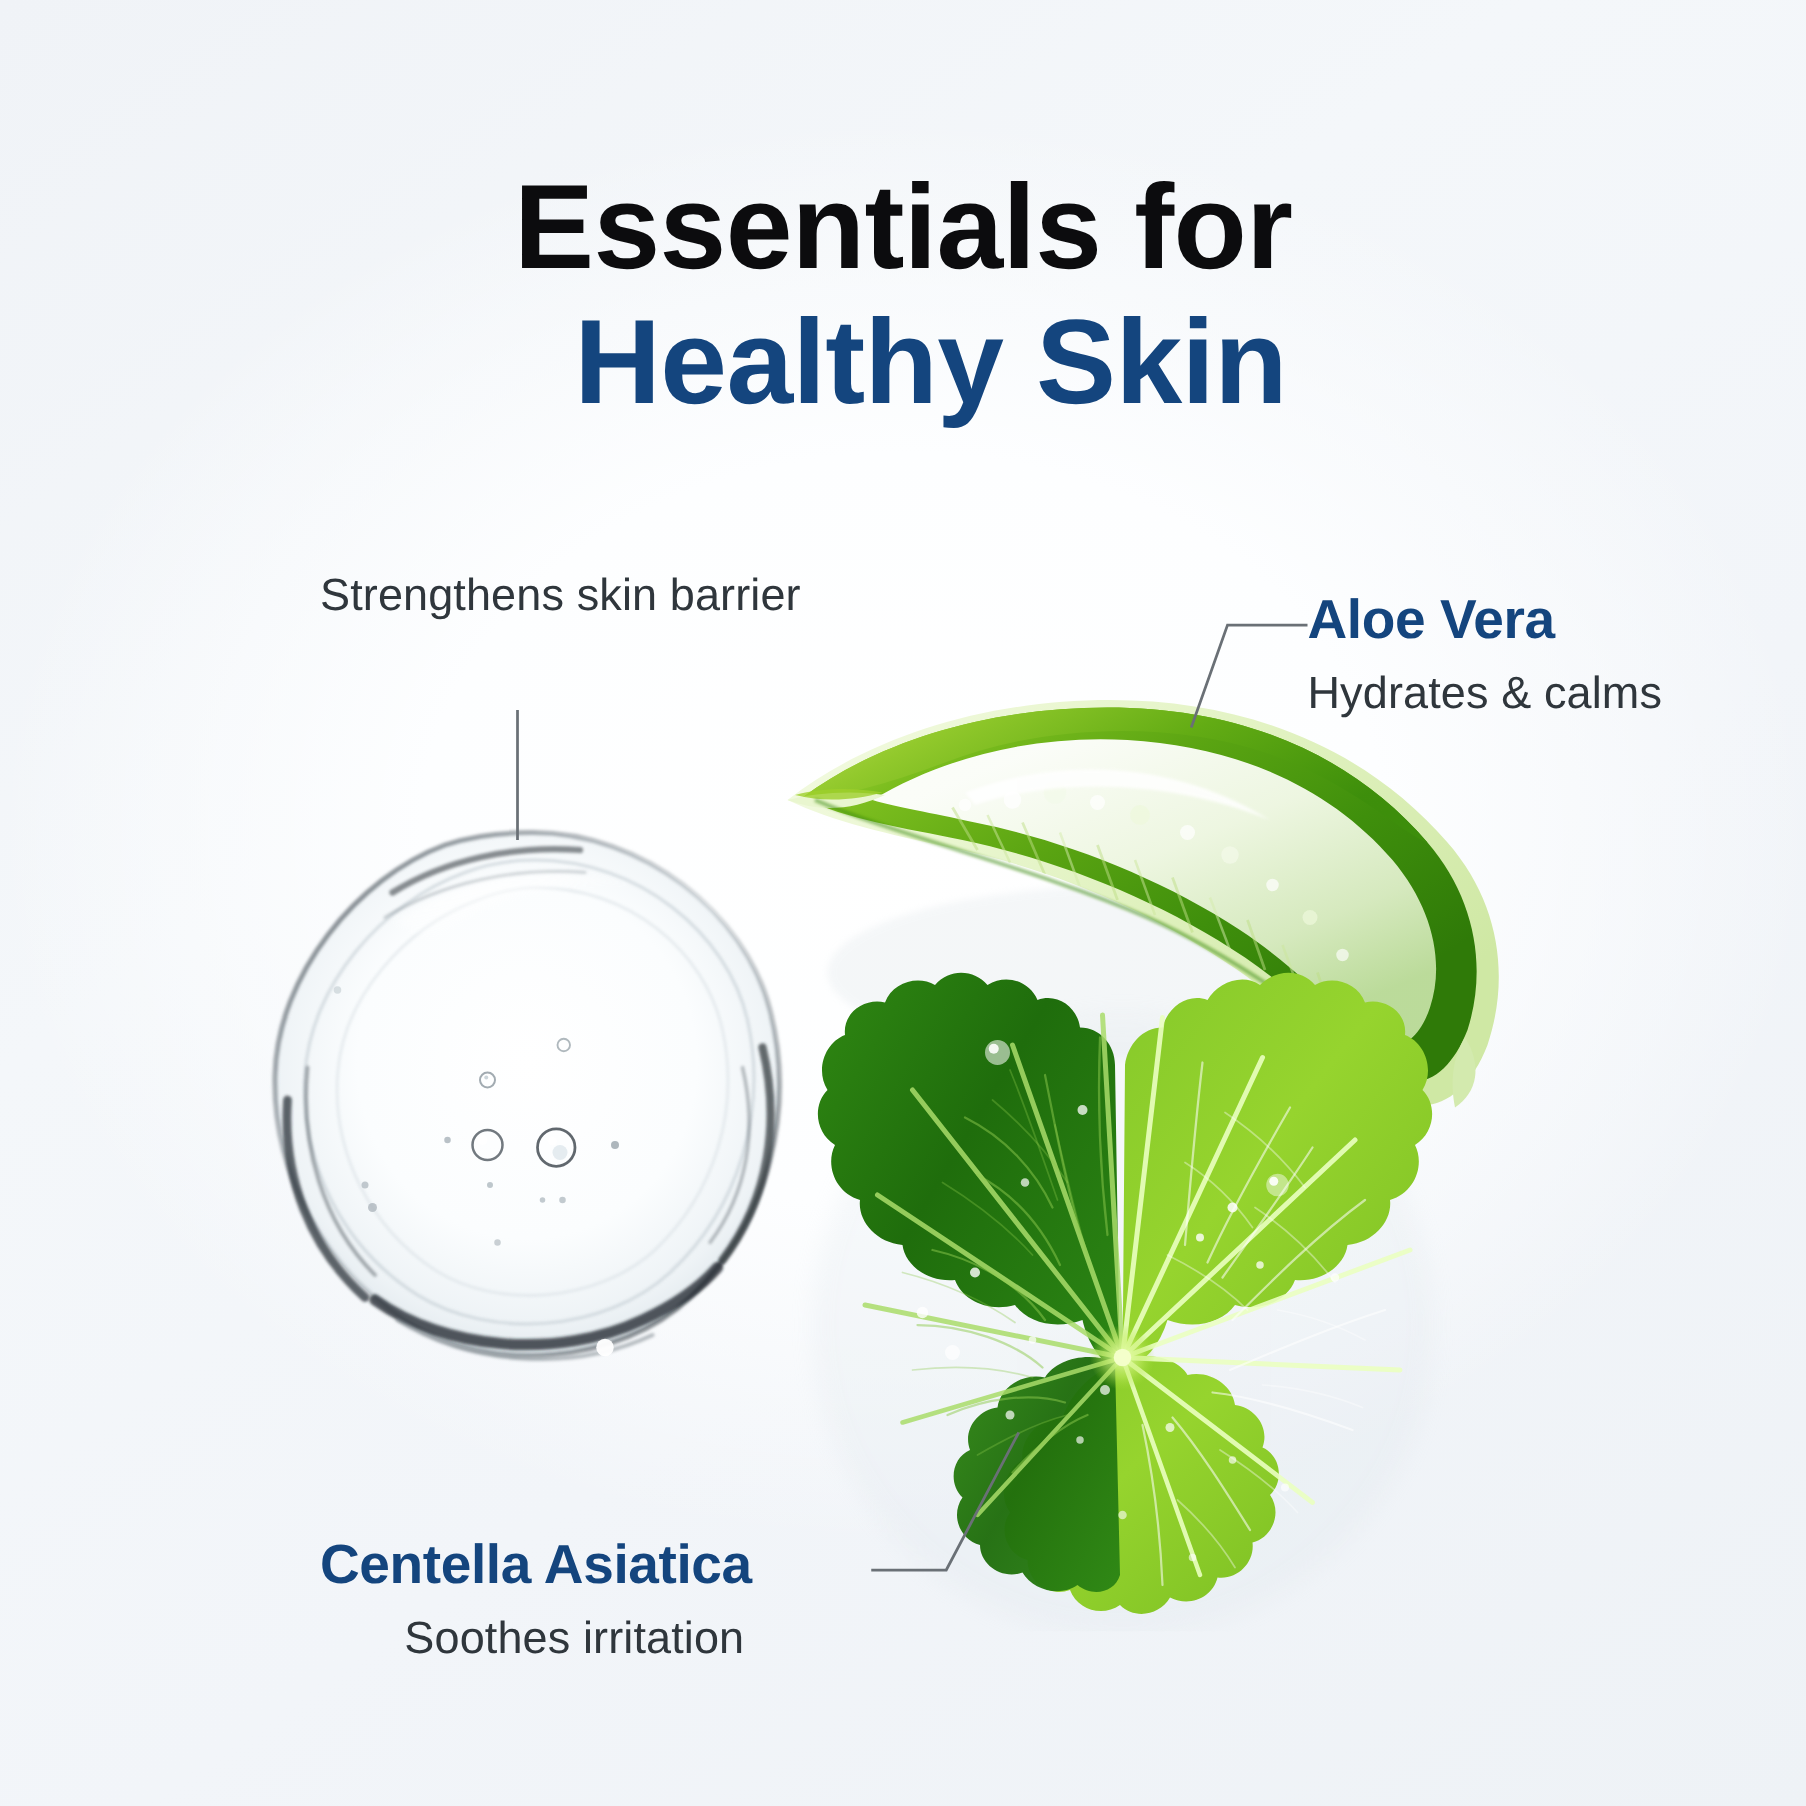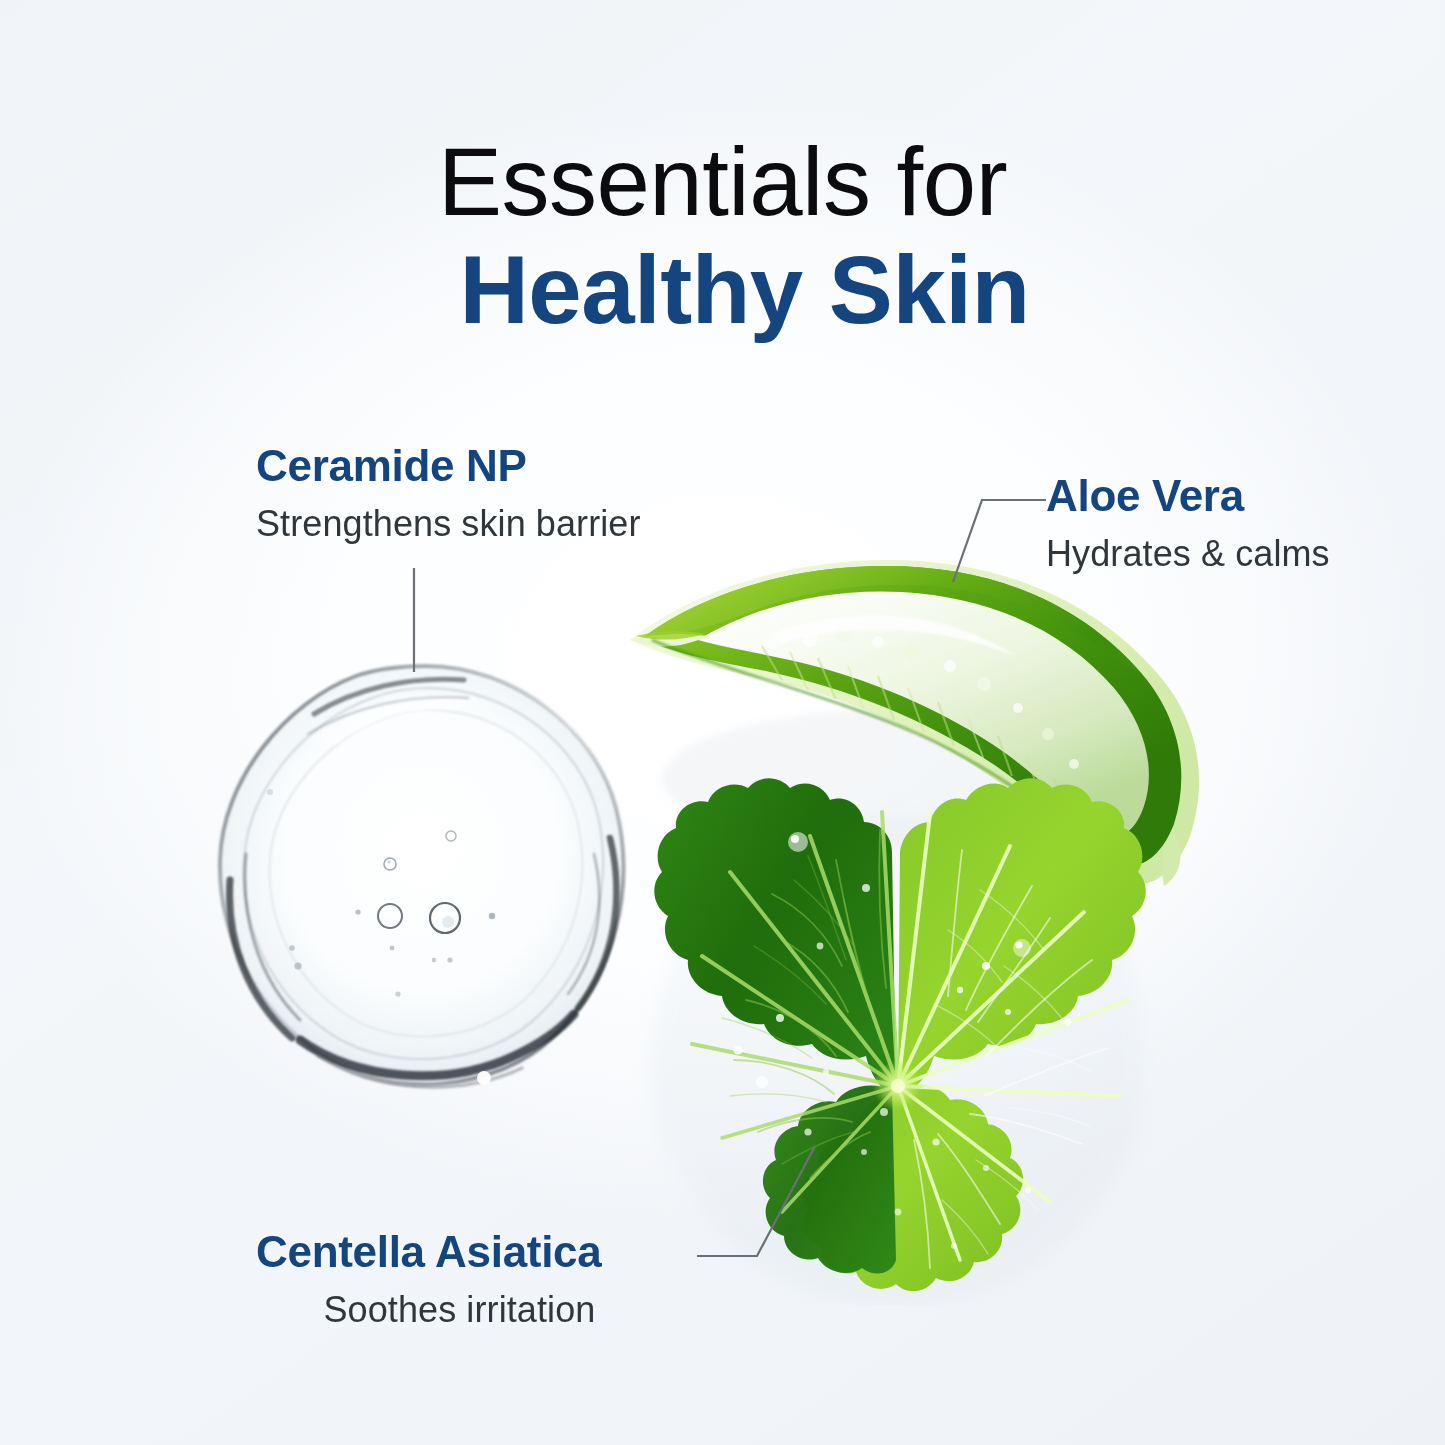--- a/index.html
+++ b/index.html
@@ -13,21 +13,21 @@
     background:
       radial-gradient(ellipse 70% 55% at 50% 46%, #ffffff 0%, #fdfeff 38%, rgba(244,247,250,0) 72%),
       linear-gradient(145deg,#f0f3f7 0%, #f4f7fa 35%, #f2f5f9 62%, #eef2f6 100%);
   }
 
   
   .headline{
     position:absolute;left:0;right:0;top:128px;text-align:center;
     line-height:1.12;letter-spacing:-0.5px;
   }
-  .hl-1{display:block;font-size:96px;font-weight:400;color:#0c0c0e;}
+  .hl-1{display:block;font-size:96px;font-weight:700;color:#0c0c0e;}
   .hl-2{display:block;font-size:96px;font-weight:700;color:#14457e;padding-left:44px;}
 
   
   .callout{position:absolute;}
   .co-title{
     font-size:44px;font-weight:700;color:#14457e;
     letter-spacing:-0.3px;line-height:1.08;white-space:nowrap;
   }
   .co-sub{
     font-size:36px;font-weight:400;color:#2f363c;
@@ -480,21 +480,20 @@
   <svg id="leaders" viewBox="0 0 1445 1445">
 
     <path d="M414 568 L414 672" fill="none" stroke="#6a7076" stroke-width="2.2"></path>
 
     <path d="M953 582 L982 500 L1046 500" fill="none" stroke="#6a7076" stroke-width="2.2" stroke-linejoin="miter"></path>
 
     <path d="M815 1146 L757 1256 L697 1256" fill="none" stroke="#6a7076" stroke-width="2.2" stroke-linejoin="miter"></path>
   </svg>
 
   <div class="callout" id="callout-ceramide">
-    <div class="co-title">Ceramide NP</div>
     <div class="co-sub">Strengthens skin barrier</div>
   </div>
 
   <div class="callout" id="callout-aloe">
     <div class="co-title">Aloe Vera</div>
     <div class="co-sub">Hydrates &amp; calms</div>
   </div>
 
   <div class="callout" id="callout-centella">
     <div class="co-title">Centella Asiatica</div>

